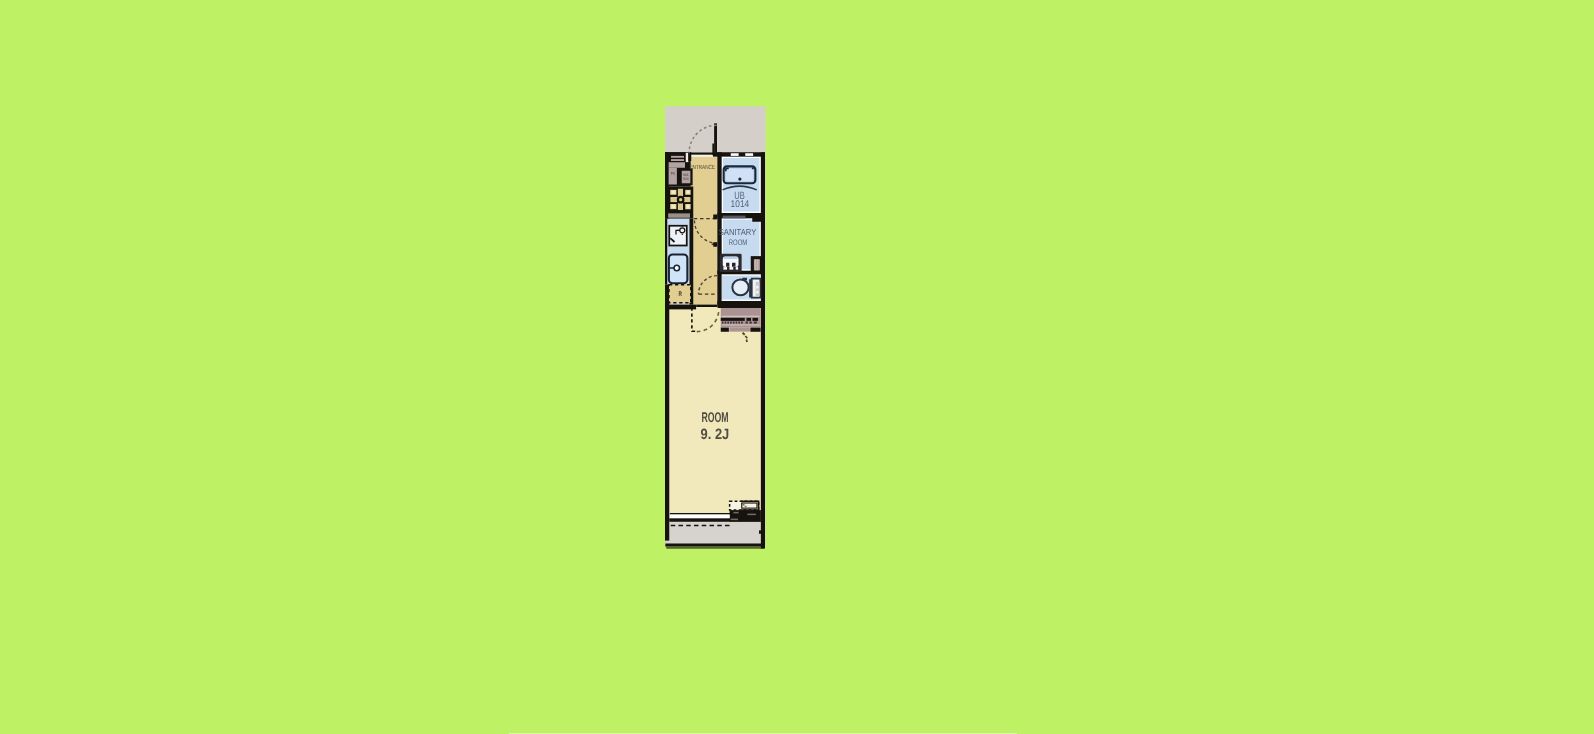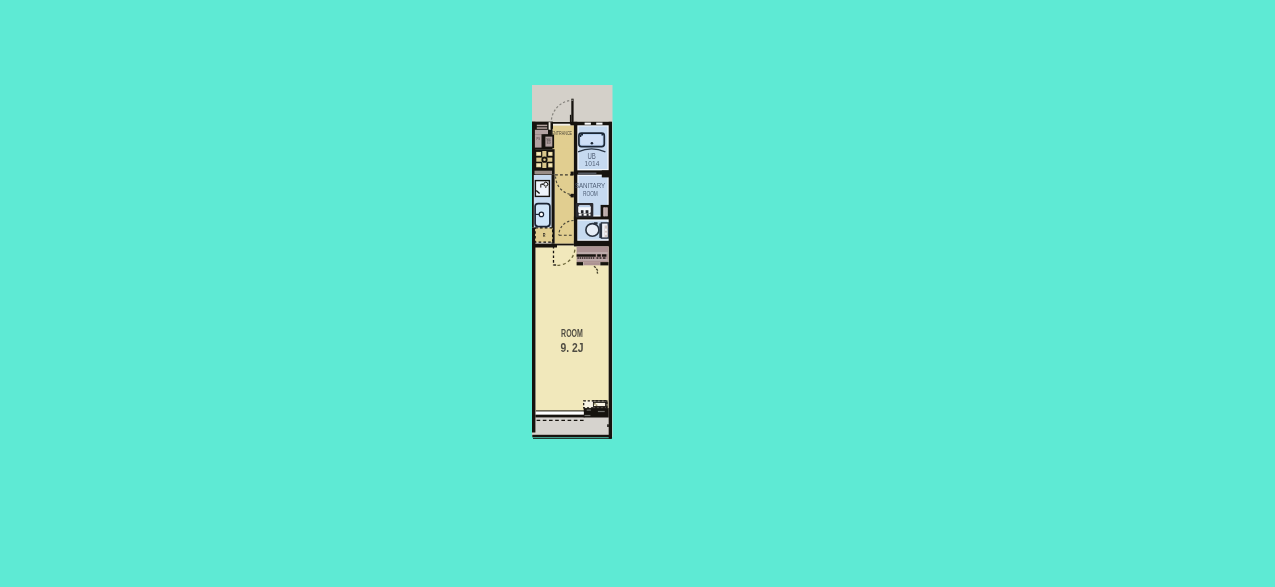--- a/index.html
+++ b/index.html
@@ -1,16 +1,16 @@
 <!DOCTYPE html>
 <html><head>
 <meta charset="utf-8">
 <style>
 html,body{margin:0;padding:0;background:#fff}
-.page{position:relative;width:1275px;height:587px;background:#5eead4;overflow:hidden;font-family:"Liberation Sans",sans-serif}
+.page{position:relative;width:1275px;height:587px;background:#bef264;overflow:hidden;font-family:"Liberation Sans",sans-serif}
 </style>
 </head>
 <body>
 <div class="page">
 <svg width="1275" height="587" viewBox="0 0 1275 587" style="position:absolute;left:0;top:0;filter:blur(0.38px)">
 
 <rect x="532" y="85" width="80.5" height="352" fill="#d4d0c9"></rect>
 
 <rect x="535.4" y="246.4" width="73.3" height="164.8" fill="#f1e8bb"></rect>
 <rect x="552.5" y="125.3" width="21.4" height="25.1" fill="#e1ce90"></rect>

